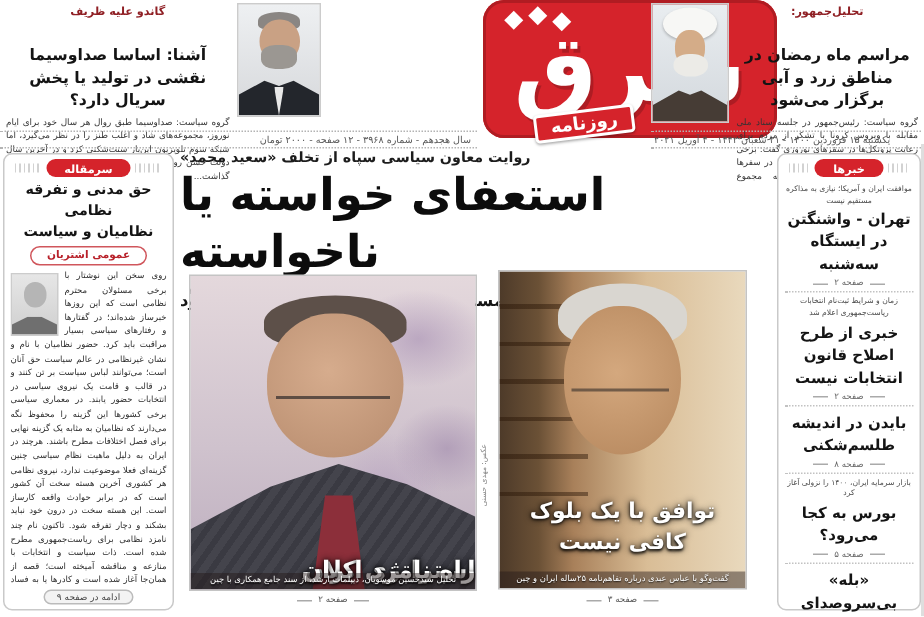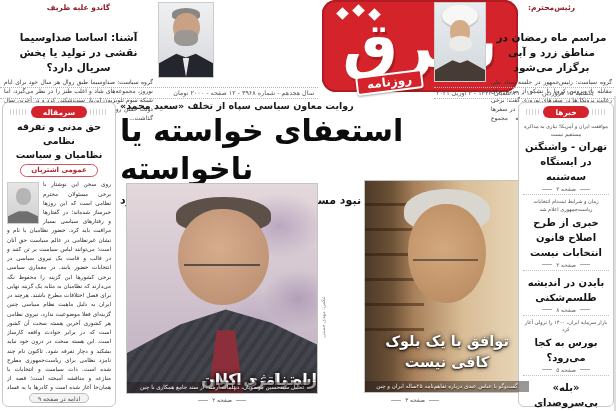--- a/index.html
+++ b/index.html
@@ -85,21 +85,21 @@
       radial-gradient(70px 50px at 80% 20%, rgba(160,135,175,.55) 0%, transparent 65%),
       radial-gradient(55px 45px at 90% 55%, rgba(150,125,165,.5) 0%, transparent 65%),
       radial-gradient(55px 60px at 68% 70%, rgba(170,145,185,.45) 0%, transparent 70%),
       linear-gradient(180deg,#e4d8dc 0%,#cfc2cd 55%,#bcadbe 100%);}
   .p1-hair{left:26%;top:6%;width:50%;height:17%;background:#5d5049;border-radius:50% 50% 35% 35%;}
   .p1-face{left:27%;top:12%;width:48%;height:46%;background:radial-gradient(circle at 45% 40%,#d6ac8d 0%,#bd9274 80%);border-radius:48% 50% 52% 50%;}
   .p1-glasses{left:30%;top:32%;width:40%;height:7%;border-bottom:2px solid #4a3e38;opacity:.85;}
   .p1-suit{left:0;bottom:0;width:100%;height:40%;background:repeating-linear-gradient(125deg,#44444c 0 5px,#3a3a42 5px 9px);clip-path:polygon(0 100%,0 52%,28% 18%,52% 0,76% 16%,100% 42%,100% 100%);}
   .p1-shirt{left:40%;bottom:0;width:24%;height:30%;background:#8c2f3a;clip-path:polygon(12% 100%,30% 0,70% 0,88% 100%);}
   .photo2{left:332px;top:180px;width:166px;height:213px;
-    background:linear-gradient(90deg,#4d3a29 0%,#6b5136 16%,#a8805a 30%,#d9bd96 60%,#e9d9bd 100%);margin-left:32px;}
+    background:linear-gradient(90deg,#4d3a29 0%,#6b5136 16%,#a8805a 30%,#d9bd96 60%,#e9d9bd 100%);}
   .p2-shelf{left:0;top:0;width:36%;height:72%;background:repeating-linear-gradient(180deg,rgba(0,0,0,0) 0 22px,rgba(40,20,5,.45) 22px 25px);}
   .p2-hair{left:24%;top:4%;width:52%;height:20%;background:#d9d6d0;border-radius:50% 50% 40% 40%;}
   .p2-face{left:26%;top:11%;width:48%;height:47%;background:radial-gradient(circle at 45% 45%,#d4a87e 0%,#ba8c62 85%);border-radius:48% 50% 52% 50%;}
   .p2-glasses{left:29%;top:31%;width:40%;height:7%;border-bottom:2px solid #5a4a3c;opacity:.8;}
   .p2-shirt{left:0;bottom:0;width:100%;height:36%;background:repeating-radial-gradient(circle at 30% 30%,#7e8da0 0 3px,#73photo 0 0),repeating-linear-gradient(115deg,#7e8da0 0 6px,#71808f 6px 10px);clip-path:polygon(0 100%,0 55%,30% 14%,52% 0,78% 16%,100% 48%,100% 100%);}
   .ph-titles{left:0;right:0;bottom:24px;z-index:3;text-align:center;color:#fff;font-weight:bold;font-size:16px;line-height:1.4;text-shadow:0 0 5px rgba(0,0,0,.95),0 1px 2px rgba(0,0,0,.9);}
   .ph-titles2{bottom:20px;text-align:center;font-size:14.5px;padding:0 6px;}
   .ph-caption{left:0;right:0;bottom:0;z-index:3;background:rgba(35,25,25,.45);color:#fff;font-size:5.6px;text-align:center;line-height:1.7;padding:1px 2px;text-shadow:0 1px 1px rgba(0,0,0,.8);}
   .pbadge{position:absolute;top:397px;display:flex;align-items:center;justify-content:center;gap:4px;font-size:5.8px;color:#555;}
   .pb1{left:126px;width:192px;} .pb2{left:332px;width:166px;}
@@ -136,21 +136,21 @@
   <div class="logo">
     <span class="diamond d1"></span>
     <span class="diamond d2"></span>
     <span class="diamond d3"></span>
     <div class="logo-word">شرق</div>
     <div class="logo-ribbon">روزنامه</div>
   </div>
 
   <section class="teaser tr">
     <div class="teaser-text">
-      <div class="kicker-s">رئیس‌محترم:</div>
+      <div class="kicker-s">تحلیل‌جمهور:</div>
       <h3>مراسم ماه رمضان در مناطق زرد و آبی برگزار می‌شود</h3>
       <p>گروه سیاست: رئیس‌جمهور در جلسه ستاد ملی مقابله با ویروس کرونا با تشکر از مردم برای رعایت پروتکل‌ها در سفرهای نوروزی گفت: برخی از مردم اصلا سفر نرفتند و برخی هم در سفرها پروتکل‌ها را رعایت کردند. البته مجموع رفت‌وآمدها...</p>
       <div class="pageref">
         <span class="dash"></span>
         <span>صفحه ۳</span>
         <span class="dash"></span>
       </div>
     </div>
     <div class="port port-rouhani">
       <div class="pr-turban"></div>

